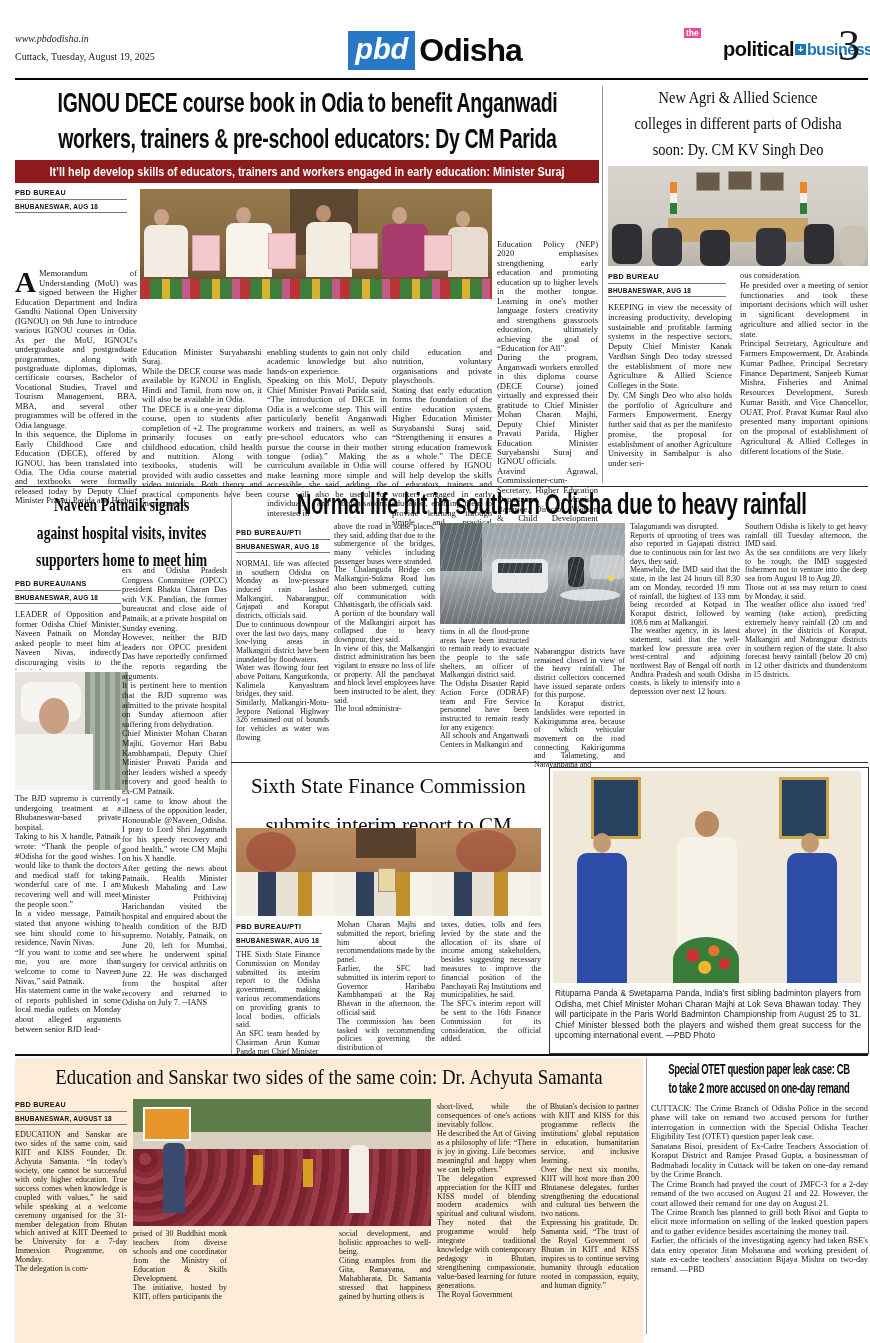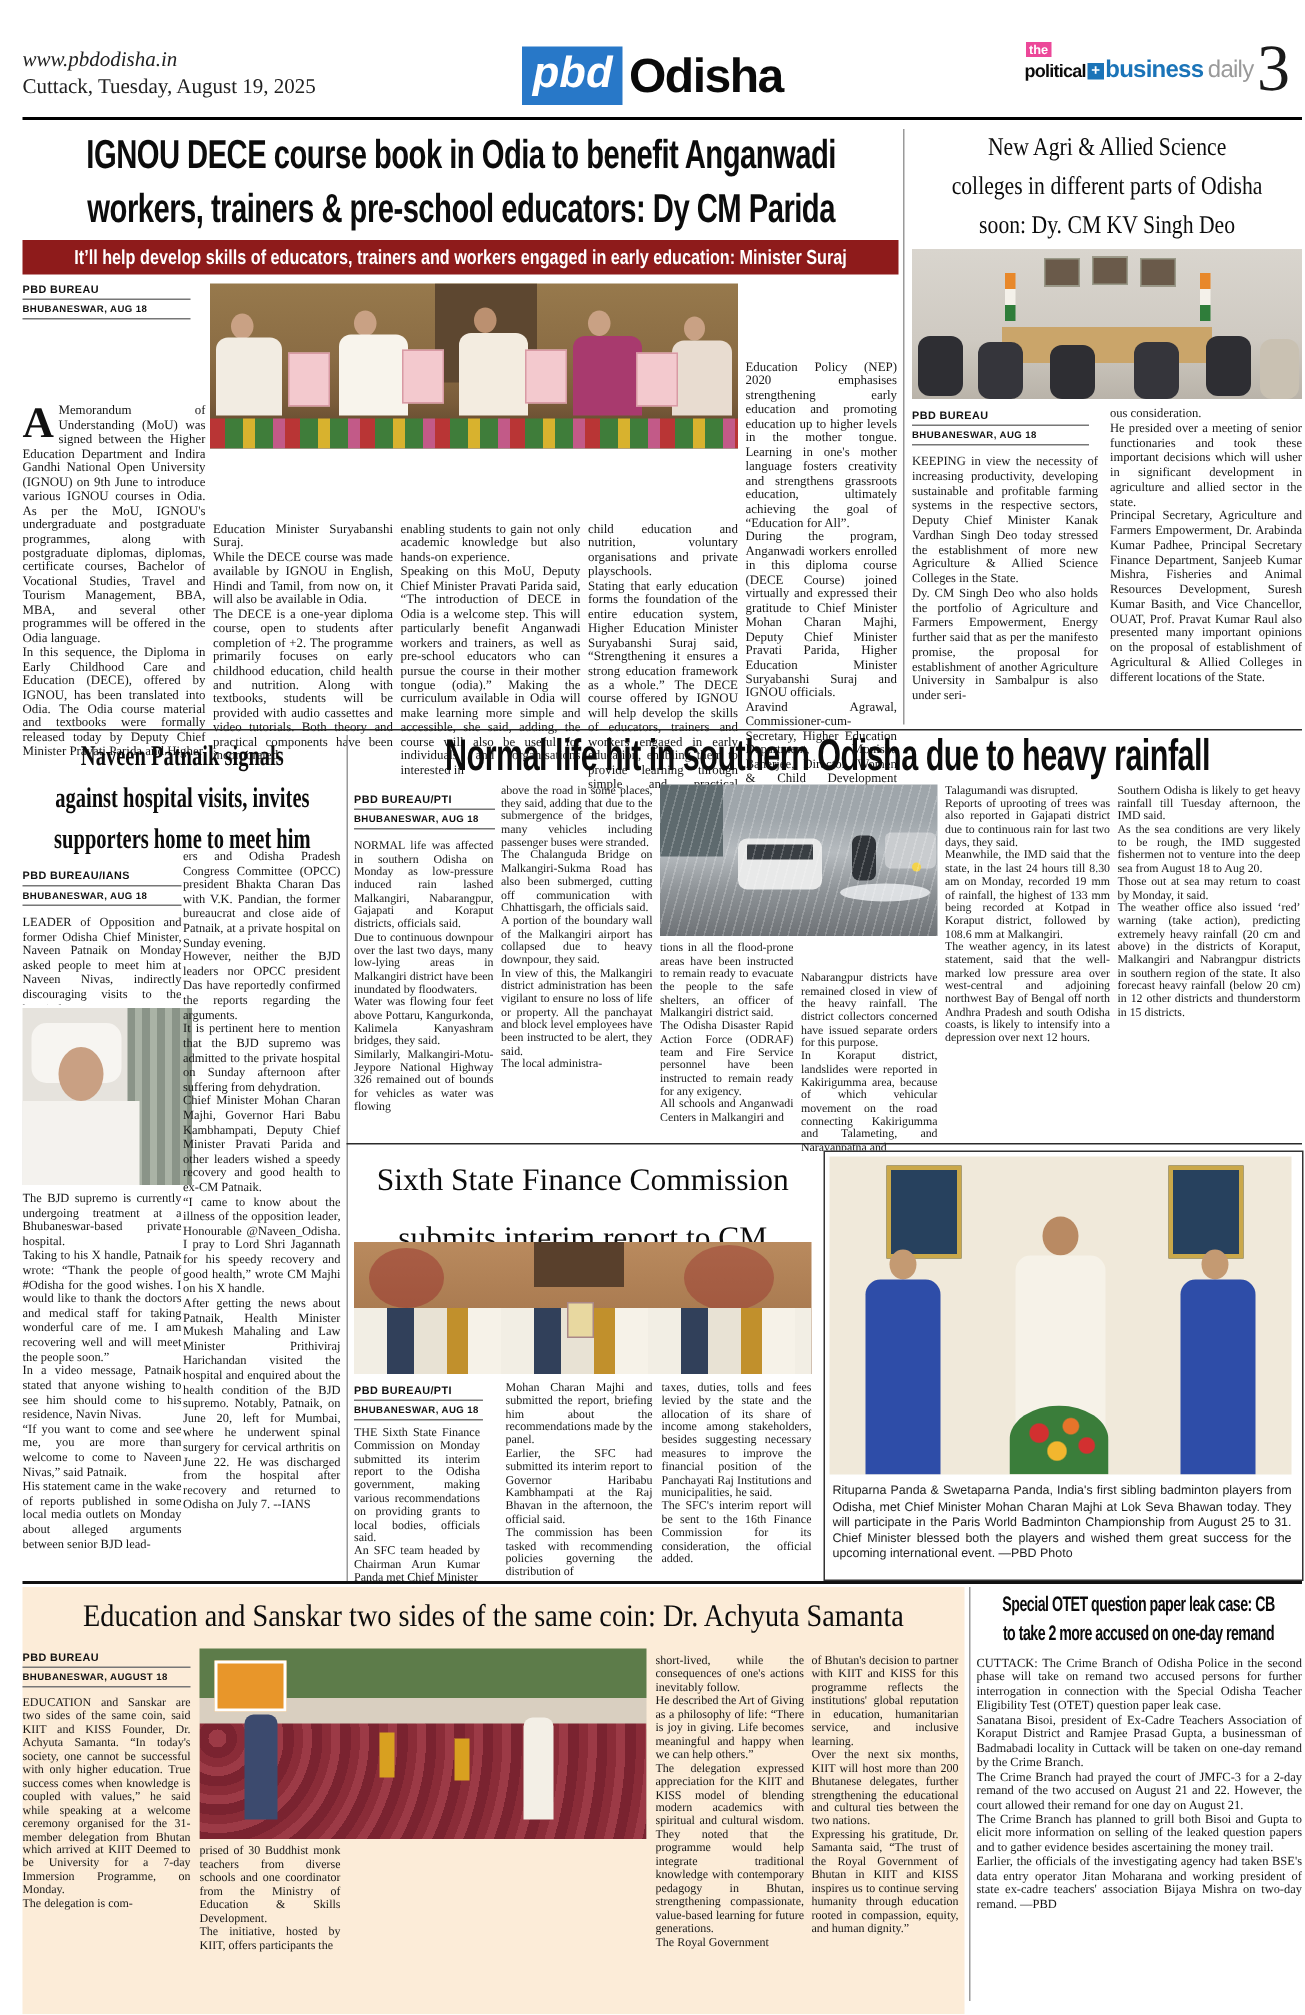--- a/index.html
+++ b/index.html
@@ -26,30 +26,30 @@
   .f-edu{font-size:8px;line-height:1.12;}
   .f-otet{font-size:8.3px;line-height:1.14;}
   .dcap{float:left;font:bold 29px/25px "Liberation Serif",serif;margin:1px 3px 0 0;color:#111;}
   
   .vrule{position:absolute;width:1px;background:#9a9a9a;}
   .hrule{position:absolute;height:1px;background:#2b2b2b;}
   
   .ph{position:absolute;overflow:hidden;}
   .ph span{position:absolute;display:block;}
   
-  .mast-small{position:absolute;font-size:14px;color:#222;}
+  .mast-small{position:absolute;font-size:10px;color:#222;}
   .logo{position:absolute;display:flex;align-items:center;justify-content:center;gap:4px;
         font-family:"Liberation Sans",sans-serif;font-weight:bold;}
   .pbdbox{background:#2878c8;color:#fff;font-style:italic;font-size:29px;padding:2px 7px 4px;}
   .odisha{color:#0a0a0a;font-size:32px;letter-spacing:-1px;}
   .brand{position:absolute;font-family:"Liberation Sans",sans-serif;}
   .thetag{position:absolute;left:1px;top:0;background:#ec4899;color:#fff;font-weight:bold;
           font-size:8.5px;padding:0 2px;}
   .brandrow{position:absolute;left:0;top:10px;display:flex;align-items:center;white-space:nowrap;}
-  .b-pol{color:#0c0c0c;font-weight:bold;font-size:12px;letter-spacing:-0.5px;}
+  .b-pol{color:#0c0c0c;font-weight:bold;font-size:20px;letter-spacing:-0.5px;margin-left:40px;}
   .plusbox{display:inline-flex;align-items:center;justify-content:center;width:11px;height:11px;
            background:#1b74b8;color:#fff;font-size:10px;font-weight:bold;margin:0 1px;}
   .b-bus{color:#1b74b8;font-weight:bold;font-size:16px;letter-spacing:-0.5px;}
   .b-day{color:#9a9a9a;font-size:16px;margin-left:3px;letter-spacing:-0.5px;}
   .pagenum{position:absolute;font-family:"Liberation Serif",serif;font-size:44px;color:#1a1a1a;}
   
   .bembox{position:absolute;border:1.5px solid #333;background:#fff;}
   .bemcap{position:absolute;font-family:"Liberation Sans",sans-serif;font-size:8.3px;line-height:1.28;
           color:#222;text-align:justify;white-space:pre-line;overflow:hidden;}
   .edu-bg{position:absolute;background:#fcecd8;}
@@ -263,20 +263,22 @@
   <div class="ph" style="left:133px;top:1099px;width:298px;height:127px;background:linear-gradient(180deg,#5d7c4a 0 26%,#d9cfc0 26% 42%,#c9bda8 42% 100%);">
     <span style="left:10px;top:8px;width:44px;height:30px;background:#e8962a;border:2px solid #fff;"></span>
     <span style="left:0;top:50px;width:298px;height:77px;background:repeating-radial-gradient(circle at 12px 10px,#9c3a46 0 6px,#7a2330 6px 13px,#8a2c38 13px 19px);"></span>
     <span style="left:30px;top:44px;width:22px;height:70px;background:#3c4a6e;border-radius:6px 6px 0 0;"></span>
     <span style="left:216px;top:46px;width:20px;height:68px;background:#f3efe6;border-radius:6px 6px 0 0;"></span>
     <span style="left:120px;top:56px;width:10px;height:30px;background:#d8a020;"></span>
     <span style="left:170px;top:60px;width:10px;height:28px;background:#d8a020;"></span>
   </div>
   <div class="bc f-edu" style="left:133px;top:1230px;width:94px;height:104px;">prised of 30 Buddhist monk teachers from diverse schools and one coordinator from the Ministry of Education &amp; Skills Development.
 The initiative, hosted by KIIT, offers participants the</div>
+  <div class="bc f-edu" style="left:339px;top:1230px;width:92px;height:104px;">social development, and holistic approaches to well-being.
+Citing examples from the Gita, Ramayana, and Mahabharata, Dr. Samanta stressed that happiness gained by hurting others is</div>
   <div class="bc f-edu" style="left:437px;top:1103px;width:99px;height:231px;">short-lived, while the consequences of one's actions inevitably follow.
 He described the Art of Giving as a philosophy of life: “There is joy in giving. Life becomes meaningful and happy when we can help others.”
 The delegation expressed appreciation for the KIIT and KISS model of blending modern academics with spiritual and cultural wisdom. They noted that the programme would help integrate traditional knowledge with contemporary pedagogy in Bhutan, strengthening compassionate, value-based learning for future generations.
 The Royal Government</div>
   <div class="bc f-edu" style="left:541px;top:1103px;width:98px;height:231px;">of Bhutan's decision to partner with KIIT and KISS for this programme reflects the institutions' global reputation in education, humanitarian service, and inclusive learning.
 Over the next six months, KIIT will host more than 200 Bhutanese delegates, further strengthening the educational and cultural ties between the two nations.
 Expressing his gratitude, Dr. Samanta said, “The trust of the Royal Government of Bhutan in KIIT and KISS inspires us to continue serving humanity through education rooted in compassion, equity, and human dignity.”</div>
   <div class="vrule" style="left:646px;top:1058px;height:276px;"></div>
 
   <div class="hl hl-sans" style="left:651px;top:1060px;width:320px;font-size:14px;line-height:18.5px;transform:scaleX(0.675);">Special OTET question paper leak case: CB

